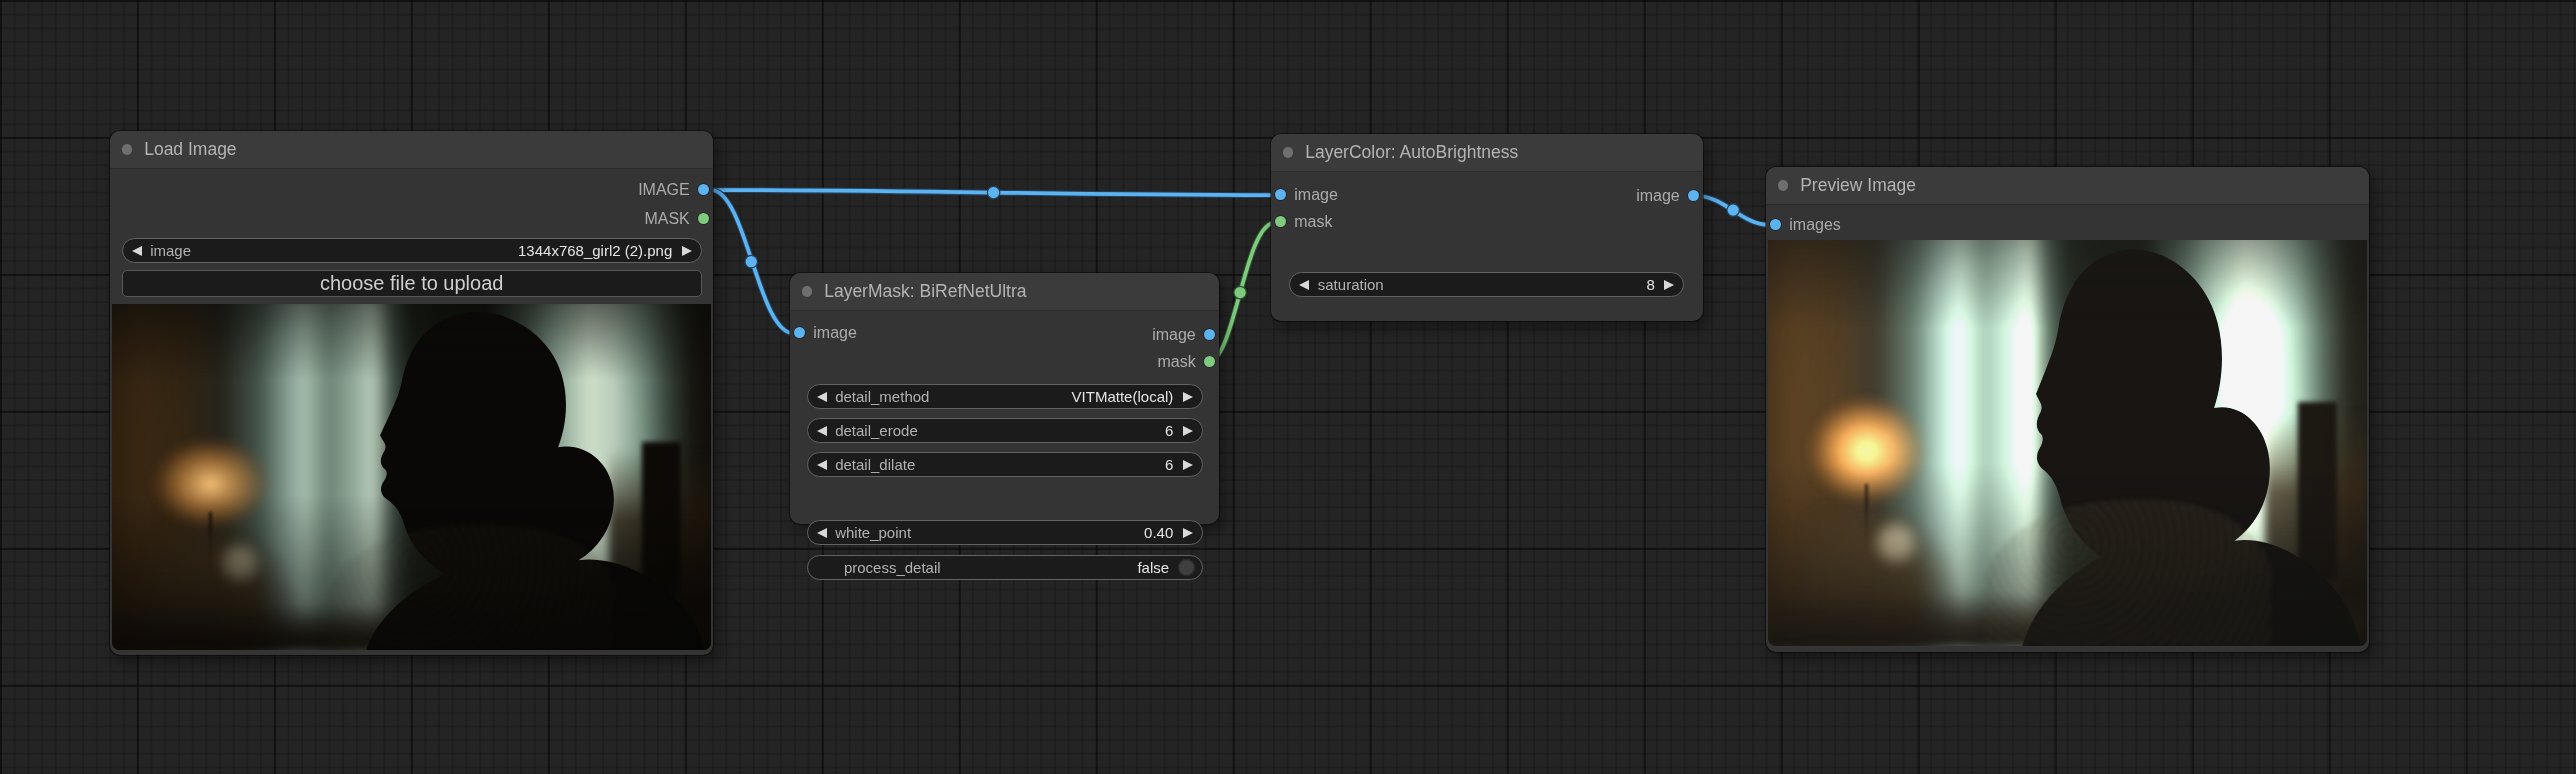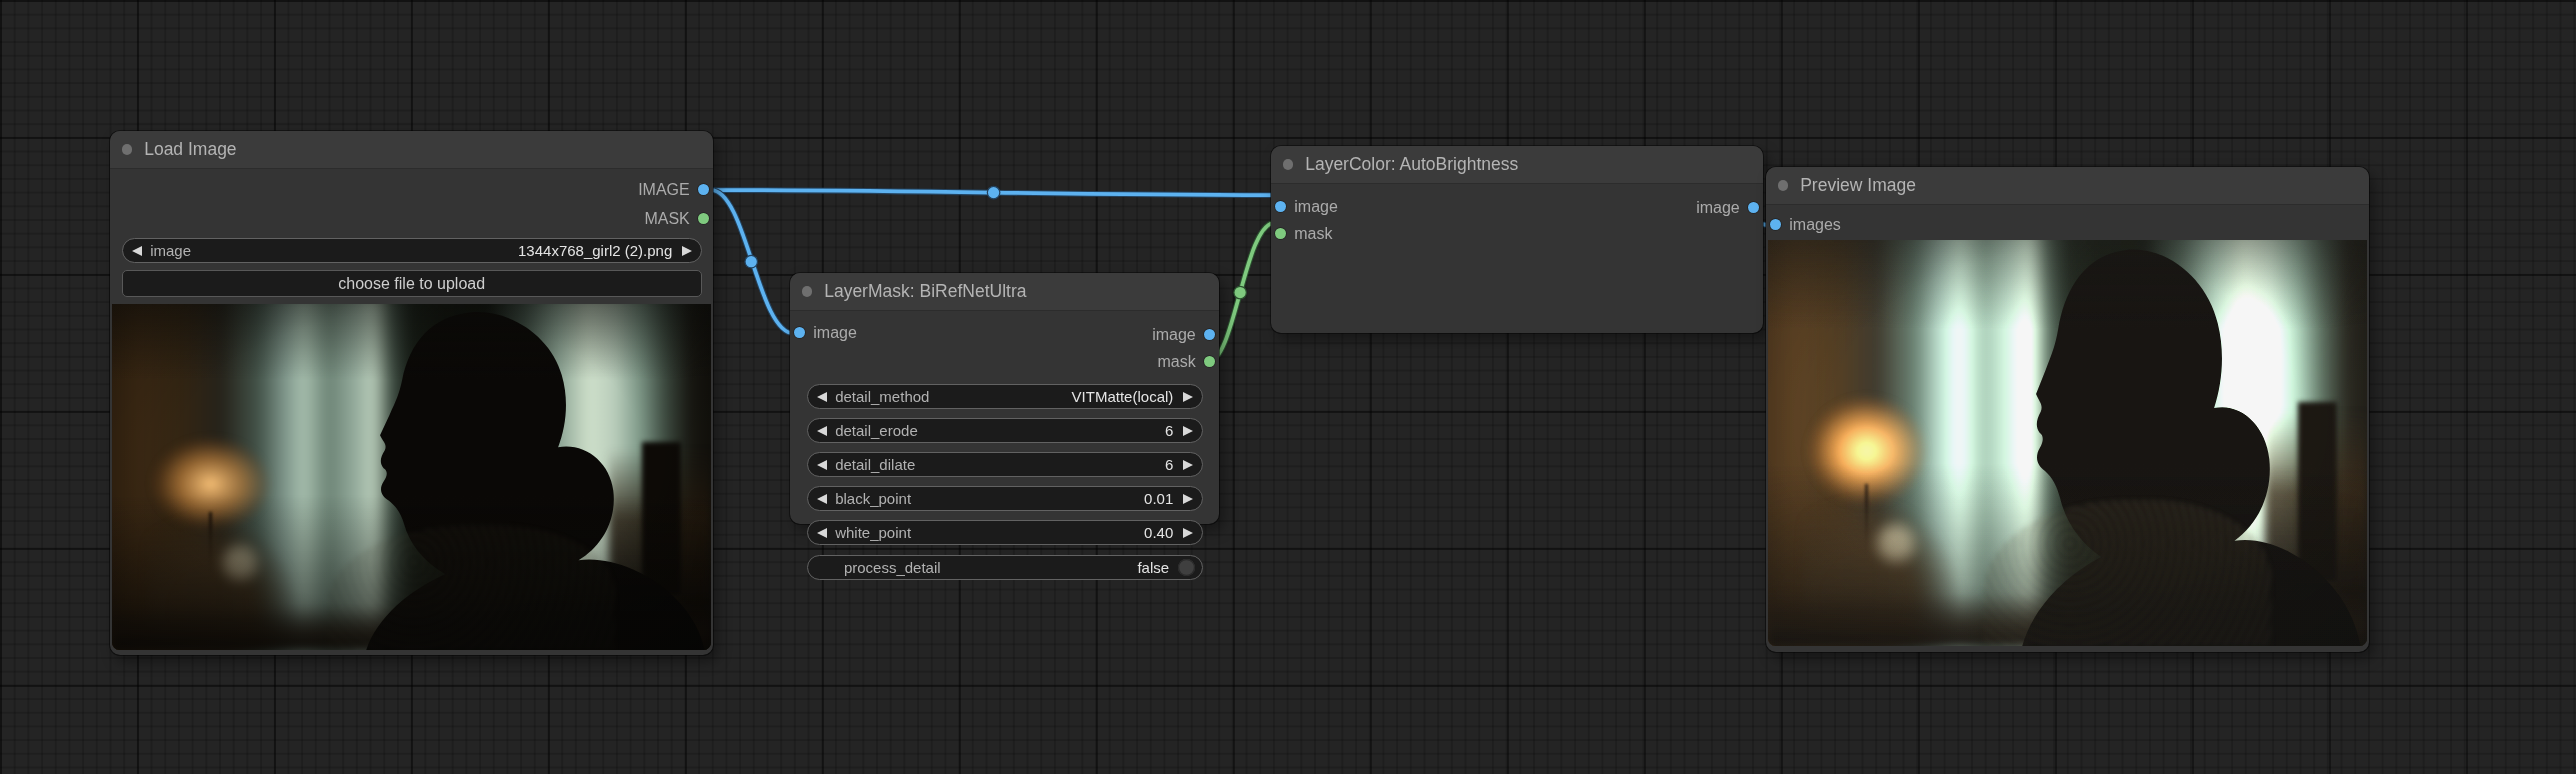--- a/index.html
+++ b/index.html
@@ -35,21 +35,21 @@
   .arrow-l{width:0;height:0;border-top:5.8px solid transparent;border-bottom:5.8px solid transparent;
     border-right:10px solid #d8d8d8;flex:0 0 auto;}
   .arrow-r{width:0;height:0;border-top:5.8px solid transparent;border-bottom:5.8px solid transparent;
     border-left:10px solid #d8d8d8;flex:0 0 auto;}
   .wlabel{color:#b2b2b2;font-size:15px;margin-left:8.3px;flex:1 1 auto;white-space:nowrap;}
   .wlabel.noarrow{margin-left:27px;}
   .wvalue{color:#e4e4e4;font-size:15px;margin-right:9.2px;white-space:nowrap;}
   .toggle{width:16.7px;height:16.7px;border-radius:50%;background:#3f3f3f;
     box-shadow:inset 0 0 0 1.2px #2a2a2a;flex:0 0 auto;margin-right:-2.5px;}
   .btn{position:absolute;height:27px;background:#1b1b1b;border:1.2px solid #585858;
-    display:flex;align-items:center;justify-content:center;color:#cecece;font-size:16px;
+    display:flex;align-items:center;justify-content:center;color:#cecece;font-size:20px;
     box-sizing:border-box;border-radius:5px;}
   
   .photo{position:absolute;left:1.7px;right:1.7px;overflow:hidden;border-radius:0 0 7.5px 7.5px;background:#14110c;}
   .photo>*{position:absolute;}
   .ph-bg{inset:-3%;filter:blur(5.8px);background:linear-gradient(90deg,
     #2e1f0e 0%, #3d2a14 7%, #332513 14%, #25221a 20%,
     #44544a 26%, #7e958a 30%, #a7bfae 33%, #6c8375 37%,
     #93aa9b 41%, #b9cdba 44%, #3c4a40 47%, #161c15 50%,
     #10130d 55%, #0e110c 62%, #405046 68%, #8ba393 73%,
     #cfe0cb 78%, #b9cdbb 82%, #7f9a89 86%, #3f4d42 90%,
@@ -174,55 +174,55 @@
       <span class="wlabel">detail_erode</span>
       <span class="wvalue">6</span>
       <span class="arrow-r"></span>
     </div>
     <div class="pill" style="left:16.7px;width:396px;top:179px">
       <span class="arrow-l"></span>
       <span class="wlabel">detail_dilate</span>
       <span class="wvalue">6</span>
       <span class="arrow-r"></span>
     </div>
-    <div class="pill" style="left:16.7px;width:396px;top:213px">
-      <span class="arrow-l"></span>
-      <span class="wlabel">black_point</span>
-      <span class="wvalue">0.01</span>
-      <span class="arrow-r"></span>
-    </div>
     <div class="pill" style="left:16.7px;width:396px;top:247px">
       <span class="arrow-l"></span>
       <span class="wlabel">white_point</span>
       <span class="wvalue">0.40</span>
       <span class="arrow-r"></span>
     </div>
     <div class="pill" style="left:16.7px;width:396px;top:282px">
       <span class="wlabel noarrow">process_detail</span>
       <span class="wvalue">false</span>
       <span class="toggle"></span>
     </div>
   </div>
 
-  <div class="node" style="left:1271px;top:146px;width:492px;height:187px">
+  <div class="node" style="left:1271px;top:134px;width:432px;height:187px">
     <div class="ntitle">
       <span class="tdot"></span>
       <span class="ttext">LayerColor: AutoBrightness</span>
     </div>
     <div class="slot in" style="top:50px">
       <span class="sdot sd-image"></span>
       <span class="slabel">image</span>
     </div>
     <div class="slot in" style="top:77px">
       <span class="sdot sd-mask"></span>
       <span class="slabel">mask</span>
     </div>
     <div class="slot out" style="top:51px">
       <span class="slabel">image</span>
       <span class="sdot sd-image"></span>
+    </div>
+    <div class="pill" style="left:18.3px;width:395px;top:138px">
+      <span class="arrow-l"></span>
+      <span class="wlabel">saturation</span>
+      <span class="wvalue">8</span>
+      <span class="arrow-r"></span>
     </div>
   </div>
 
   <div class="node" style="left:1766px;top:167px;width:603px;height:485px">
     <div class="ntitle">
       <span class="tdot"></span>
       <span class="ttext">Preview Image</span>
     </div>
     <div class="slot in" style="top:47px">
       <span class="sdot sd-image"></span>

